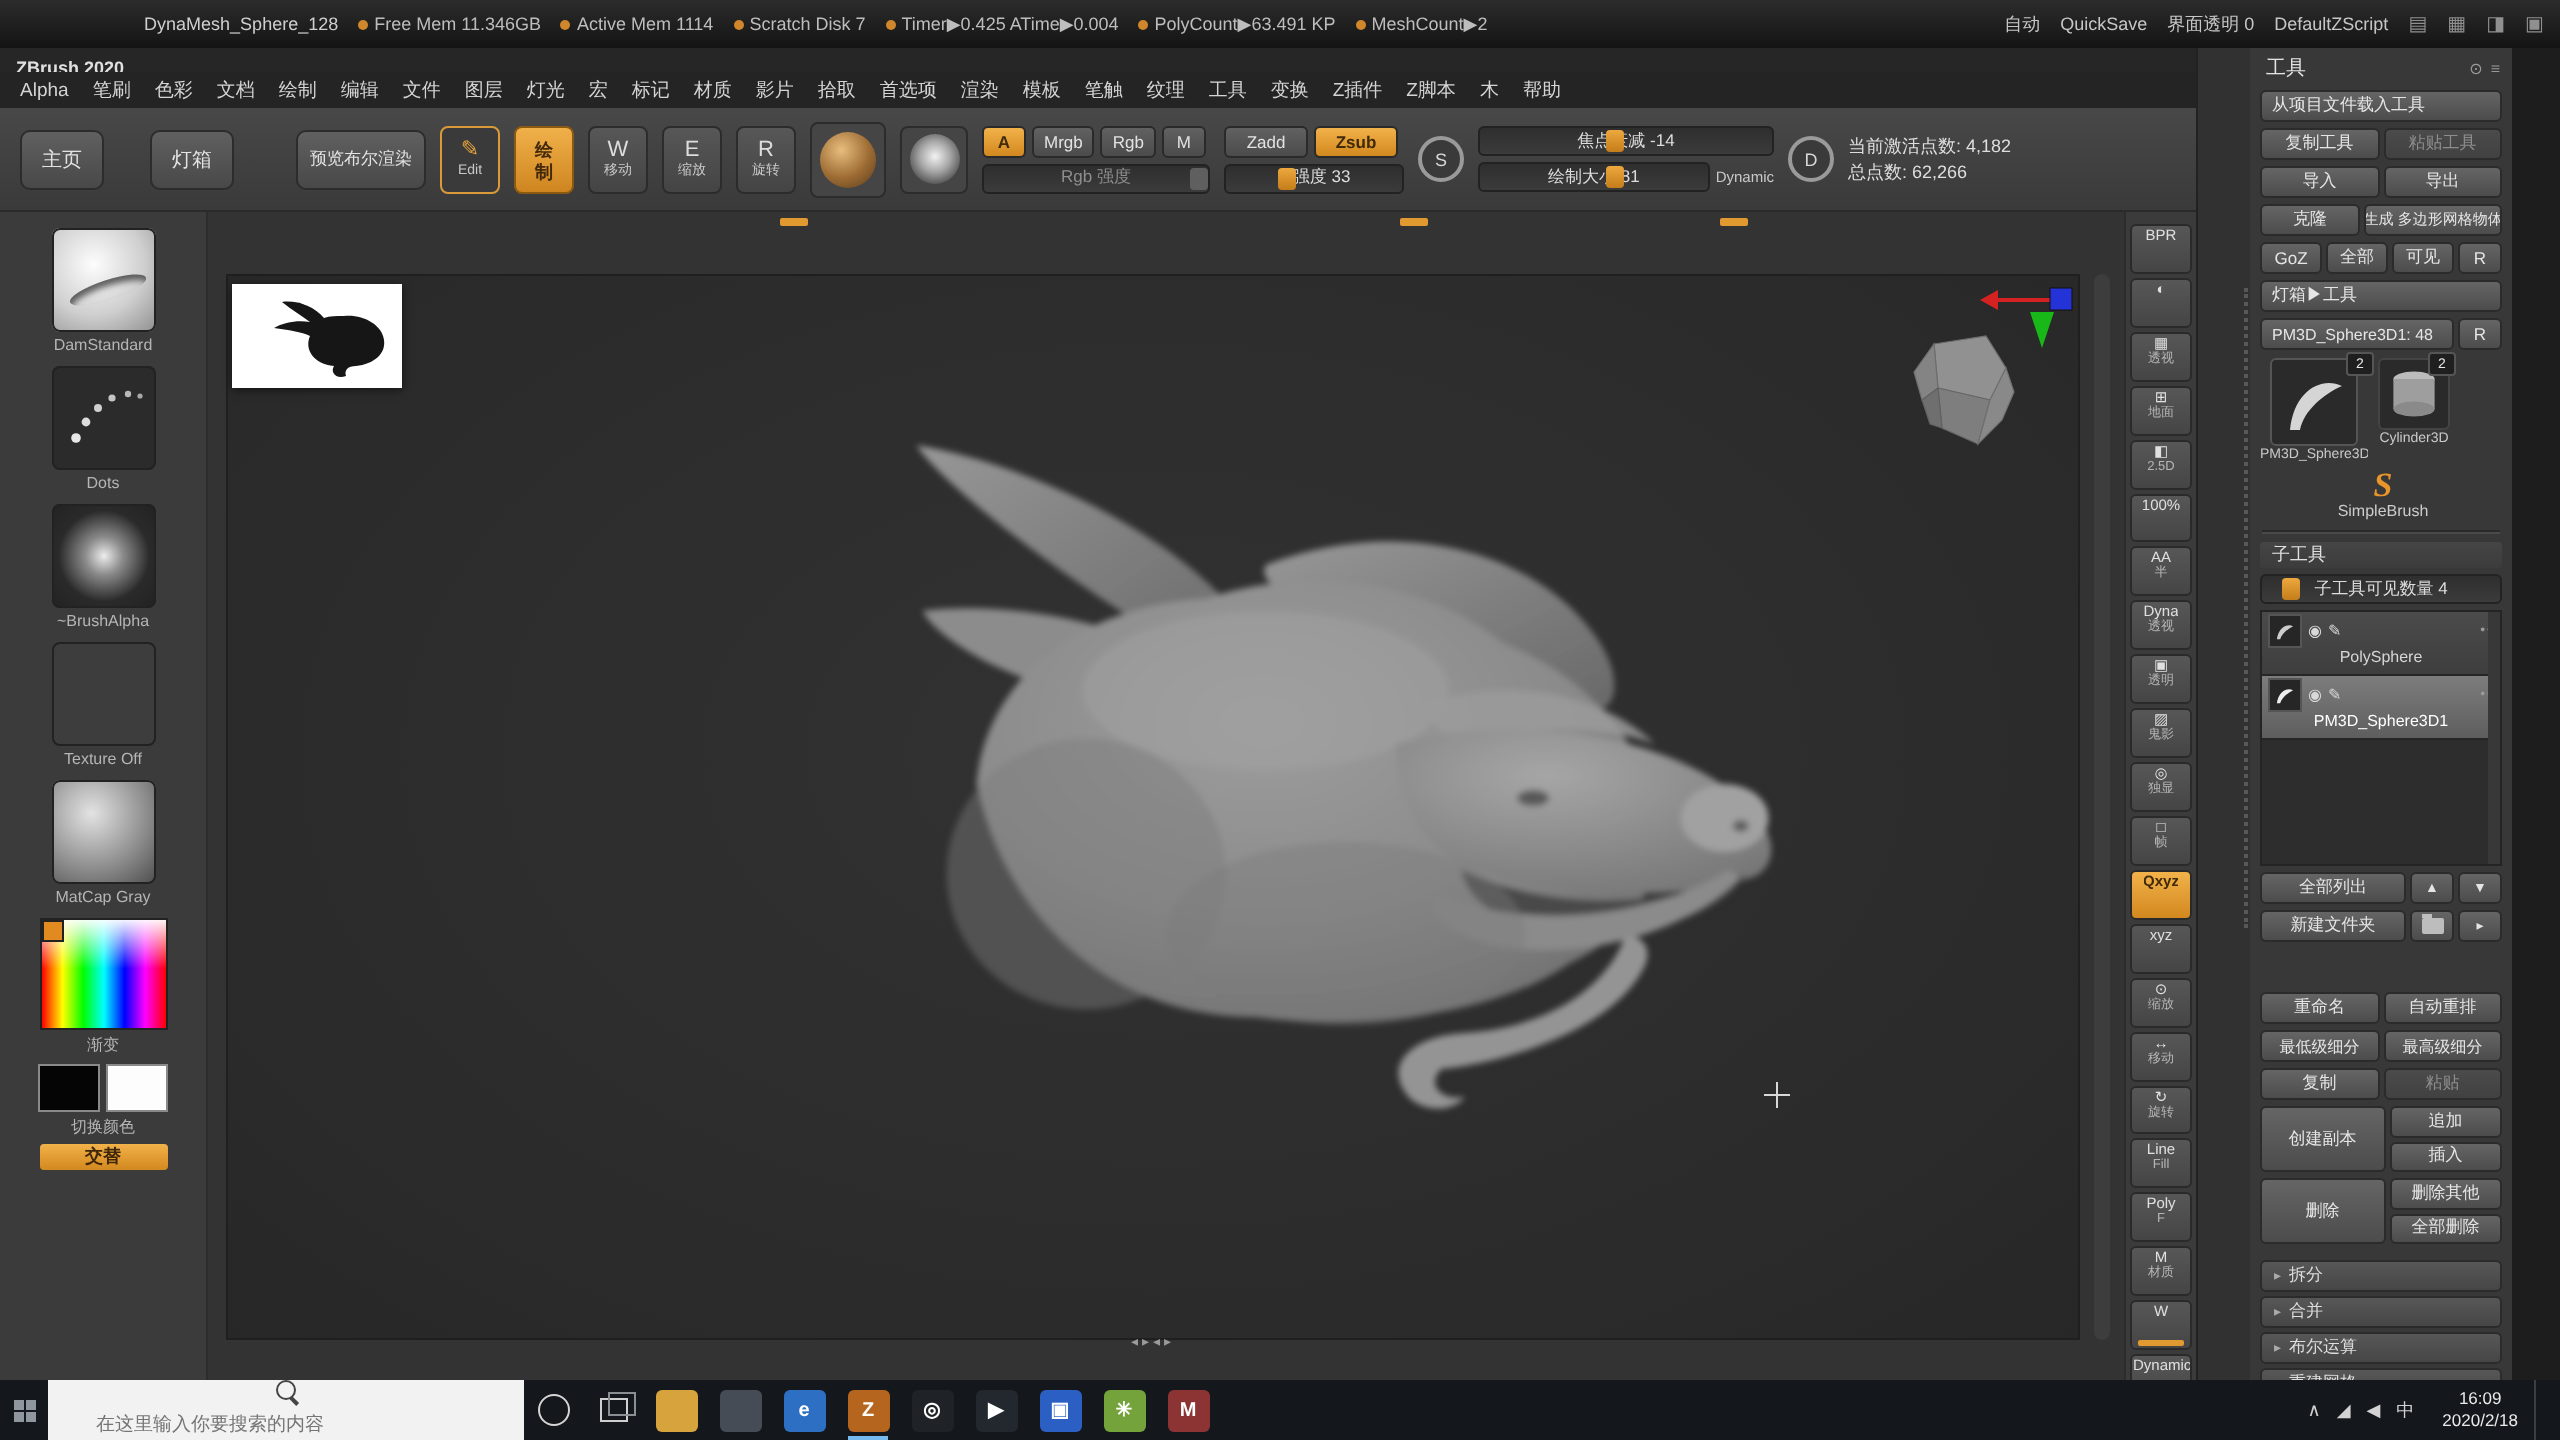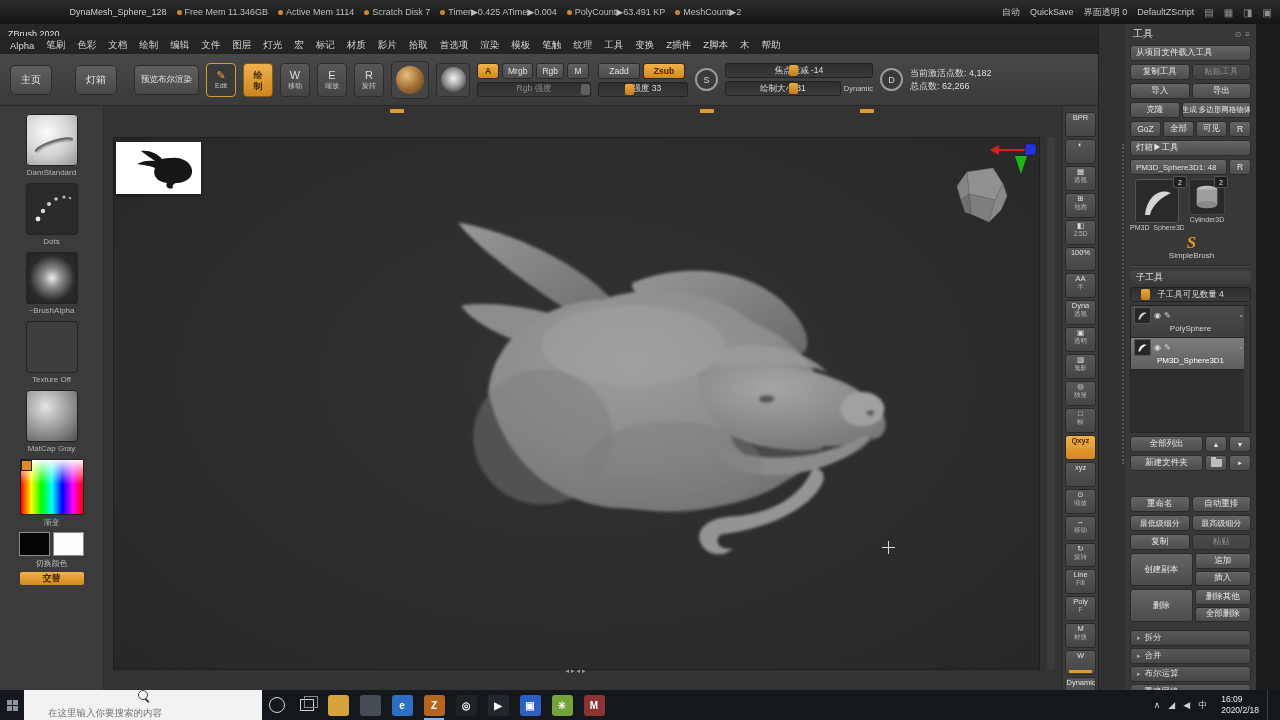--- a/index.html
+++ b/index.html
@@ -1,21 +1,21 @@
 <!DOCTYPE html>
 <html><head>
 <meta charset="utf-8">
 <style>
   html,body{margin:0;padding:0;background:#000;}
   #root{position:relative;width:1280px;height:720px;overflow:hidden;background:#262626;
         font-family:"Liberation Sans",sans-serif;-webkit-font-smoothing:antialiased;}
   
   .titlebar{position:absolute;left:0;top:0;right:0;height:24px;background:linear-gradient(#2c2c2c,#141414);
     display:flex;align-items:center;gap:10px;padding:0 8px;color:#b9b9b9;font-size:9px;white-space:nowrap;box-sizing:border-box;}
-  .tb-app{color:#e0e0e0;font-weight:normal;margin-top:44px;}
+  .tb-app{color:#e0e0e0;font-weight:bold;margin-top:44px;}
   .tb-doc{color:#cfcfcf;}
   .tb-stat{display:flex;align-items:center;gap:3px;color:#bdbdbd;}
   .tb-dot{width:5px;height:5px;border-radius:50%;background:#d0862a;display:inline-block;}
   .tb-right{margin-left:auto;display:flex;align-items:center;gap:10px;color:#c6c6c6;}
   .tb-ic{color:#8f8f8f;font-size:10px;}
   
   .workarea{position:absolute;left:0;top:36px;width:1098px;height:666px;}
   .menubar{height:18px;background:#242424;display:flex;align-items:center;padding:0 4px;}
   .menu-item{color:#d4d4d4;font-size:9.5px;padding:2px 6px;cursor:default;}
   .toolbar{height:52px;background:linear-gradient(#484848,#3a3a3a);display:flex;align-items:center;gap:7px;padding:0 10px;box-sizing:border-box;border-bottom:1px solid #2a2a2a;}
@@ -155,21 +155,21 @@
   .search input{border:none;outline:none;background:transparent;font-size:9.5px;color:#333;width:190px;font-family:"Liberation Sans",sans-serif;}
   .tbicon{width:30px;display:flex;align-items:center;justify-content:center;color:#dcdcdc;}
   .cortana{width:14px;height:14px;border:1.5px solid #d5d5d5;border-radius:50%;}
   .taskview{width:12px;height:10px;border:1.5px solid #cfcfcf;position:relative;}
   .taskview::after{content:"";position:absolute;left:3px;top:-4px;width:12px;height:10px;border:1.5px solid #8a8f94;}
   .tapp{width:32px;display:flex;align-items:center;justify-content:center;position:relative;}
   .tapp .ic{width:21px;height:21px;border-radius:3px;display:flex;align-items:center;justify-content:center;font-size:10px;font-weight:bold;color:#fff;}
   .tapp.active::after{content:"";position:absolute;left:6px;right:6px;bottom:0;height:2px;background:#76b9ed;}
   .tb-spacer{flex:1;}
   .trayicons{display:flex;align-items:center;gap:8px;padding:0 6px;color:#d2d2d2;font-size:9px;}
-  .clock{display:flex;flex-direction:column;justify-content:center;align-items:flex-start;color:#eaeaea;font-size:8.5px;line-height:1.25;padding:0 8px;}
+  .clock{display:flex;flex-direction:column;justify-content:center;align-items:center;color:#eaeaea;font-size:8.5px;line-height:1.25;padding:0 8px;}
   .notif{width:12px;border-left:1px solid #3a3f45;}
 </style>
 </head>
 <body>
 
 <div id="root">
 
   <div class="titlebar">
     <span class="tb-app">ZBrush 2020</span>
     <span class="tb-doc">DynaMesh_Sphere_128</span>
@@ -235,21 +235,21 @@
         <span class="menu-item">变换</span>
         <span class="menu-item">Z插件</span>
         <span class="menu-item">Z脚本</span>
         <span class="menu-item">木</span>
         <span class="menu-item">帮助</span>
     </div>
 
     <div class="toolbar">
       <div class="tabbtn">主页</div>
       <div class="tabbtn" style="margin-left:16px;">灯箱</div>
-      <div class="tabbtn small" style="margin-left:10px;">预览布尔渲染</div>
+      <div class="tabbtn small" style="margin-left:24px;">预览布尔渲染</div>
 
       <div class="sqbtn editbtn">
         <span class="g1">✎</span>
         <span class="g2">Edit</span>
       </div>
       <div class="sqbtn drawbtn">
         <span class="g1">绘</span>
         <span class="g2">制</span>
       </div>
 

